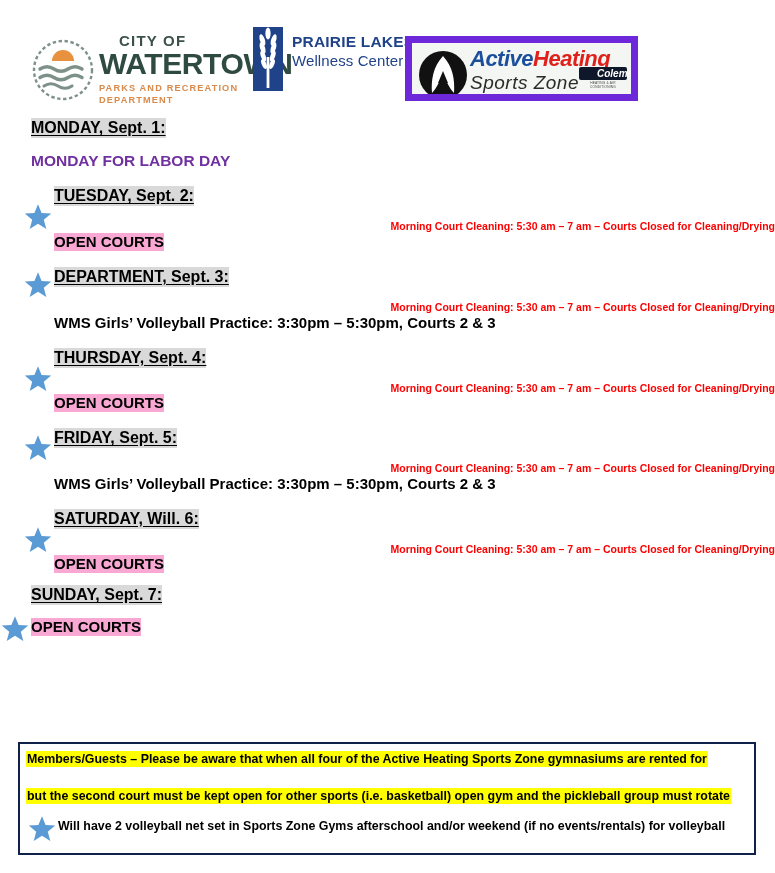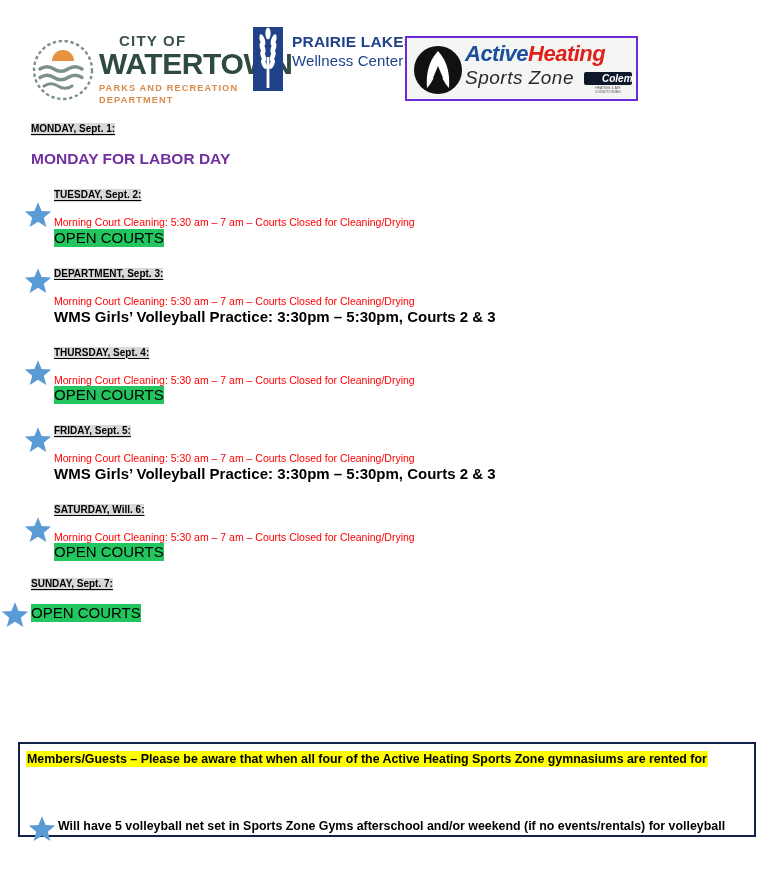--- a/index.html
+++ b/index.html
@@ -92,21 +92,21 @@
     letter-spacing: 0.1px;
   }
 
   .logo-active {
     position: absolute;
     left: 405px;
     top: 36px;
     width: 233px;
     height: 65px;
     background: #f4f6f3;
-    border: 2px solid #6d28d9;
+    border: 7px solid #6d28d9;
     box-sizing: border-box;
     overflow: hidden;
   }
   .ah-mark {
     position: absolute;
     left: 6px;
     top: 7px;
     width: 50px;
     height: 50px;
   }
@@ -158,49 +158,50 @@
   }
 
   
   .schedule {
     position: relative;
     padding-left: 31px;
   }
   .day-block { position: relative; }
 
   .day-head {
-    font-size: 10px;
+    font-size: 16px;
     font-weight: bold;
     display: inline-block;
     background: #d9d9d9;
     text-decoration: underline;
     text-underline-offset: 2px;
     line-height: 1.25;
     white-space: nowrap;
   }
   .closed-line {
     font-size: 15.5px;
     font-weight: bold;
     color: #7030a0;
     line-height: 1.25;
     margin-top: 13px;
     margin-bottom: 2px;
   }
   .clean-line {
     font-size: 10.5px;
-    font-weight: normal;
+    font-weight: bold;
     color: #ff0000;
     line-height: 1.2;
     white-space: nowrap;
+    text-align: right;
   }
   .event-open {
     font-size: 15px;
-    font-weight: normal;
+    font-weight: bold;
     display: inline-block;
-    background: #22c55e;
+    background: #f9a8d4;
     line-height: 1.2;
     white-space: nowrap;
   }
   .event-plain {
     font-size: 15px;
     font-weight: bold;
     line-height: 1.2;
     white-space: nowrap;
   }
 
@@ -214,21 +215,21 @@
   
   .sp-head { margin-top: 16px; margin-left: 23px; }
   .sp-clean { margin-top: 14px; }
 
   
   .notice {
     position: absolute;
     left: 18px;
     top: 742px;
     width: 738px;
-    height: 95px;
+    height: 113px;
     border: 2px solid #11224a;
     box-sizing: border-box;
     padding: 6px 7px 0 7px;
   }
   .notice-para {
     font-size: 12.4px;
     font-weight: bold;
     line-height: 1.50;
     margin: 0;
   }
@@ -387,21 +388,21 @@
         <path d="M15 2.2 L18.6 11 L28.2 11.6 L20.8 17.8 L23.3 27 L15 21.8 L6.7 27 L9.2 17.8 L1.8 11.6 L11.4 11 Z" fill="#5b9bd5"></path>
       </svg>
     </div>
   </div>
 </div>
 
 <div class="notice">
   <div class="notice-para">
     <span class="hl">Members/Guests – Please be aware that when all four of the Active Heating Sports Zone gymnasiums are rented for</span><br>
     <br>
-    <br>
+    <span class="hl">but the second court must be kept open for other sports (i.e. basketball) open gym and the pickleball group must rotate</span><br>
   </div>
   <div class="notice-last">
     <svg class="star" viewBox="0 0 30 30">
       <path d="M15 2.2 L18.6 11 L28.2 11.6 L20.8 17.8 L23.3 27 L15 21.8 L6.7 27 L9.2 17.8 L1.8 11.6 L11.4 11 Z" fill="#5b9bd5"></path>
     </svg>
-    <span>Will have 5 volleyball net set in Sports Zone Gyms afterschool and/or weekend (if no events/rentals) for volleyball</span>
+    <span>Will have 2 volleyball net set in Sports Zone Gyms afterschool and/or weekend (if no events/rentals) for volleyball</span>
   </div>
 </div>
 
 </body></html>

